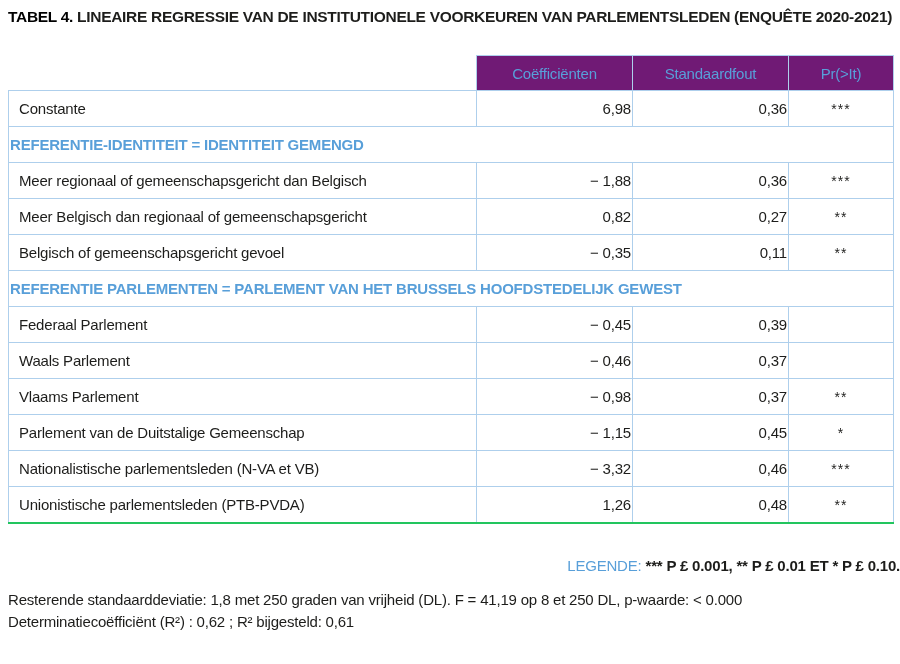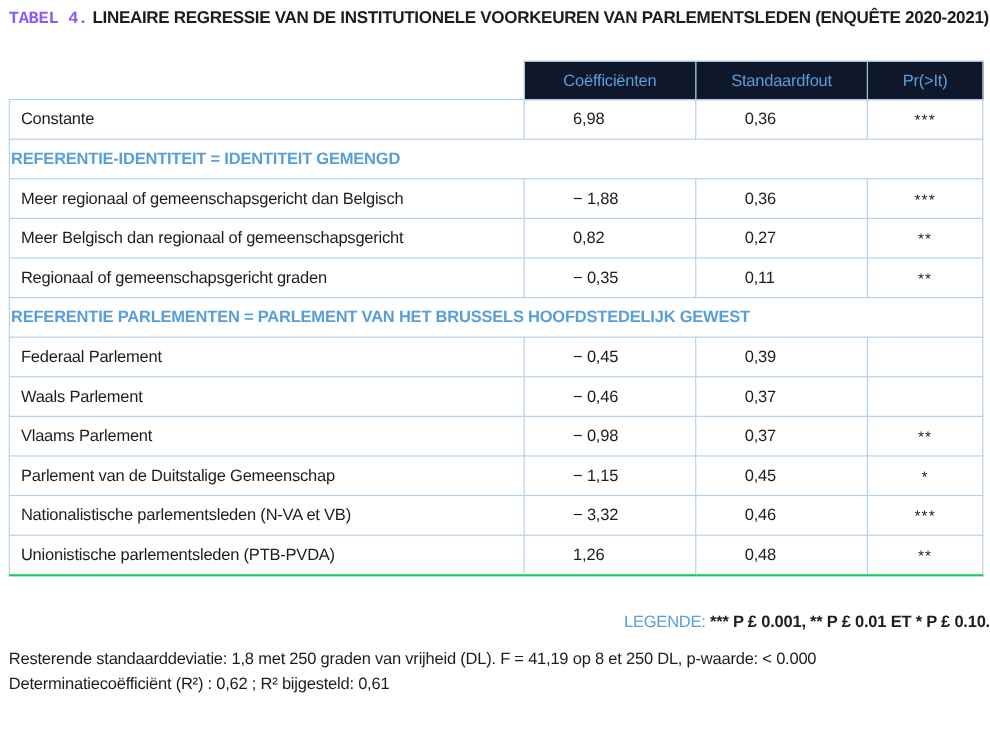--- a/index.html
+++ b/index.html
@@ -14,58 +14,58 @@
   }
   .page { width: 900px; height: 664px; position: relative; }
 
   .title {
     padding: 8px 0 0 8px;
     font-size: 15.5px;
     font-weight: 700;
     letter-spacing: -0.3px;
     white-space: nowrap;
   }
-  .title .tag { color: #8b5cf6; font-family: Liberation Mono, monospace; }
+  .title .tag { color: #000000; }
   .title .text { color: #1d1d1b; }
 
   table.regression {
     border-collapse: collapse;
     table-layout: fixed;
     width: 885px;
     margin: 29px 0 0 8px;
   }
   col.c-label { width: 468px; }
   col.c-coef  { width: 156px; }
   col.c-se    { width: 156px; }
   col.c-sig   { width: 105px; }
 
   th, td { border: 1px solid #aecfec; }
 
   thead th {
-    background: #0f172a;
+    background: #701a75;
     color: #589fd9;
     font-weight: 400;
     font-size: 15px;
     letter-spacing: -0.2px;
     height: 32px;
     text-align: center;
   }
   thead th.empty {
     background: #ffffff;
     border: 0;
   }
 
   tbody td {
     height: 33px;
     font-size: 15px;
     letter-spacing: -0.2px;
     vertical-align: middle;
   }
   td.label { text-align: left; padding-left: 10px; }
-  td.num   { text-align: left; padding-left: 44px; }
+  td.num   { text-align: right; padding-left: 44px; }
   td.sig   { text-align: center; font-size: 14px; letter-spacing: 1px; }
 
   tr.section td {
     color: #589fd9;
     font-weight: 700;
     text-align: left;
   }
   tr.last td { border-bottom: 2px solid #22c55e; }
 
   .legend {
@@ -127,21 +127,21 @@
         <td class="num">0,36</td>
         <td class="sig">***</td>
       </tr>
       <tr>
         <td class="label">Meer Belgisch dan regionaal of gemeenschapsgericht</td>
         <td class="num">0,82</td>
         <td class="num">0,27</td>
         <td class="sig">**</td>
       </tr>
       <tr>
-        <td class="label">Regionaal of gemeenschapsgericht graden</td>
+        <td class="label">Belgisch of gemeenschapsgericht gevoel</td>
         <td class="num">− 0,35</td>
         <td class="num">0,11</td>
         <td class="sig">**</td>
       </tr>
       <tr class="section">
         <td colspan="4">REFERENTIE PARLEMENTEN = PARLEMENT VAN HET BRUSSELS HOOFDSTEDELIJK GEWEST</td>
       </tr>
       <tr>
         <td class="label">Federaal Parlement</td>
         <td class="num">− 0,45</td>

